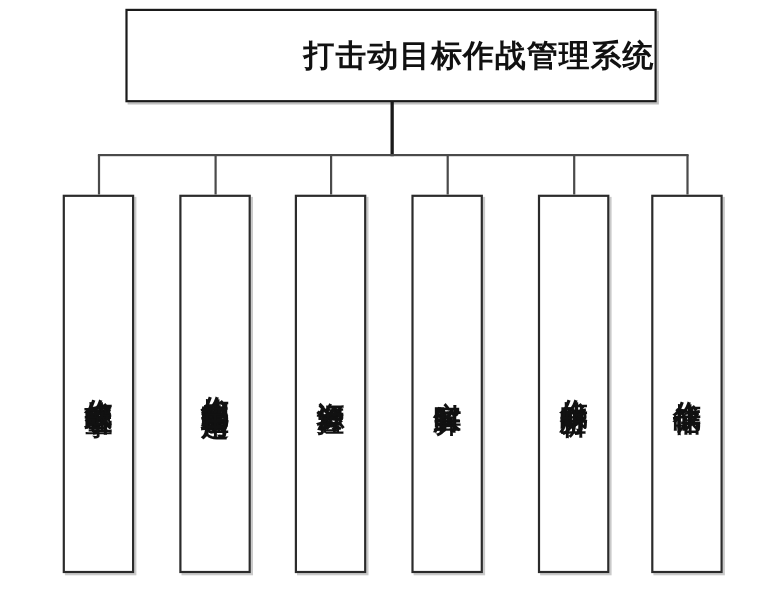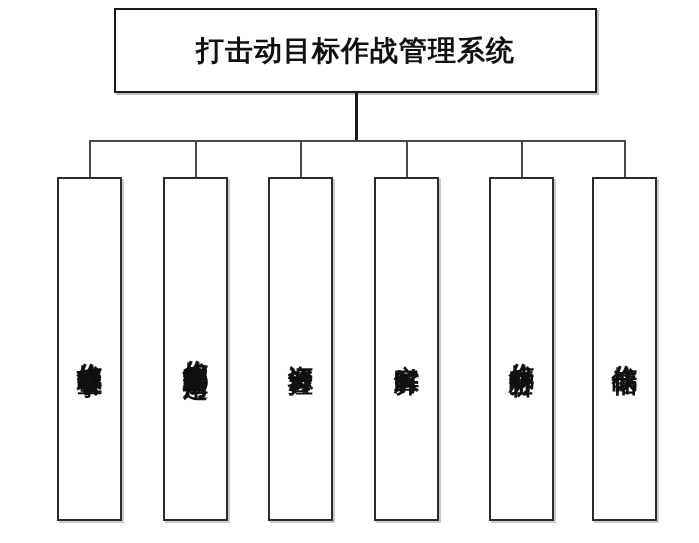--- a/index.html
+++ b/index.html
@@ -24,21 +24,21 @@
     position: absolute;
     left: 114px;
     top: 8px;
     width: 483px;
     height: 85px;
     box-sizing: border-box;
     border: 2px solid #1a1a1a;
     background: #ffffff;
     display: flex;
     align-items: center;
-    justify-content: center;
+    justify-content: flex-end;
     box-shadow: 2px 2px 0 0 rgba(140,140,140,0.55);
   }
   .root-label {
     font-size: 28px;
     font-weight: bold;
     color: #111111;
     letter-spacing: 1px;
     line-height: 1;
     white-space: nowrap;
   }

